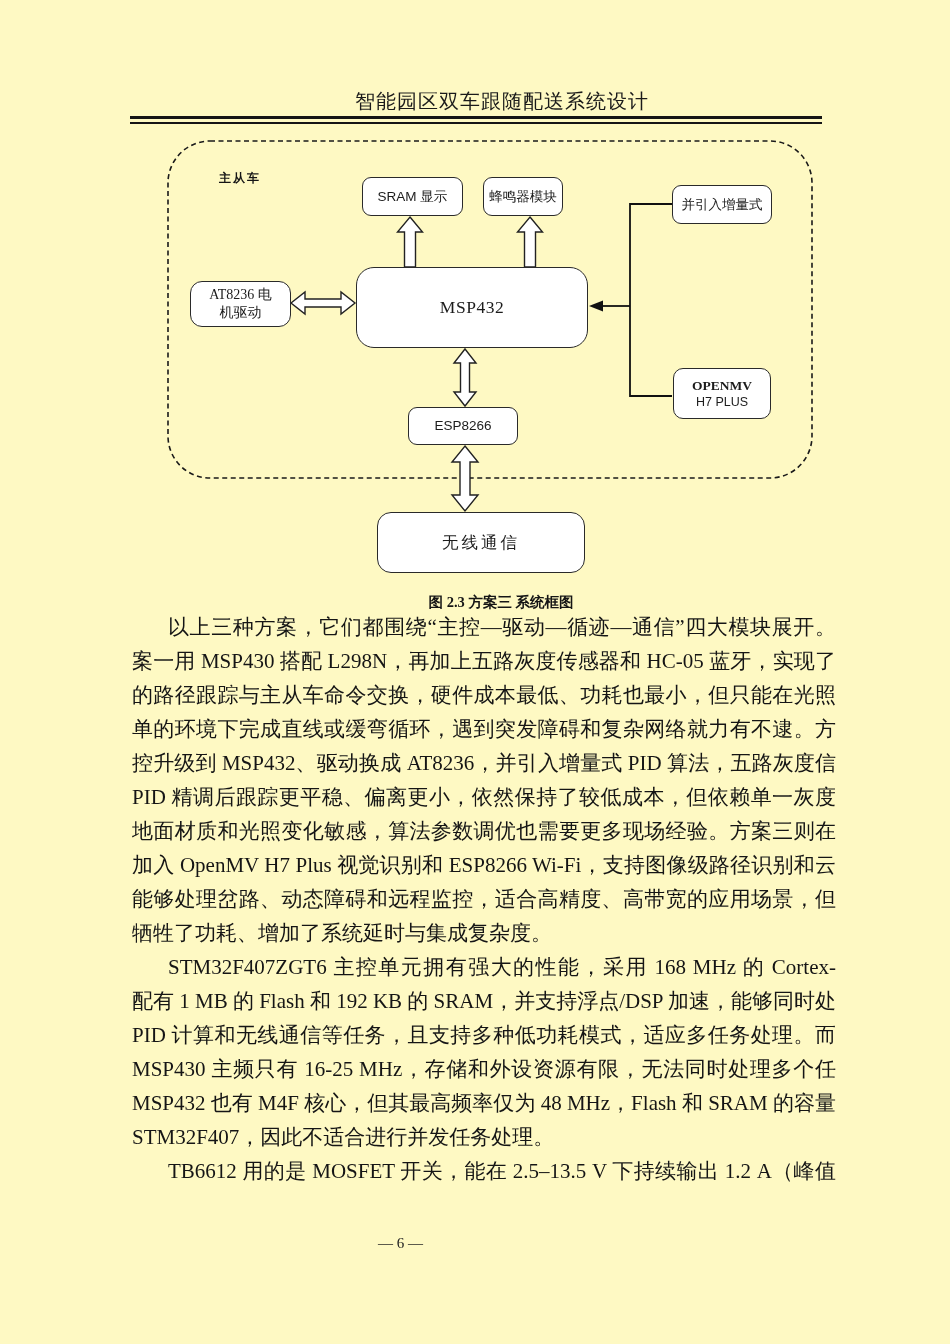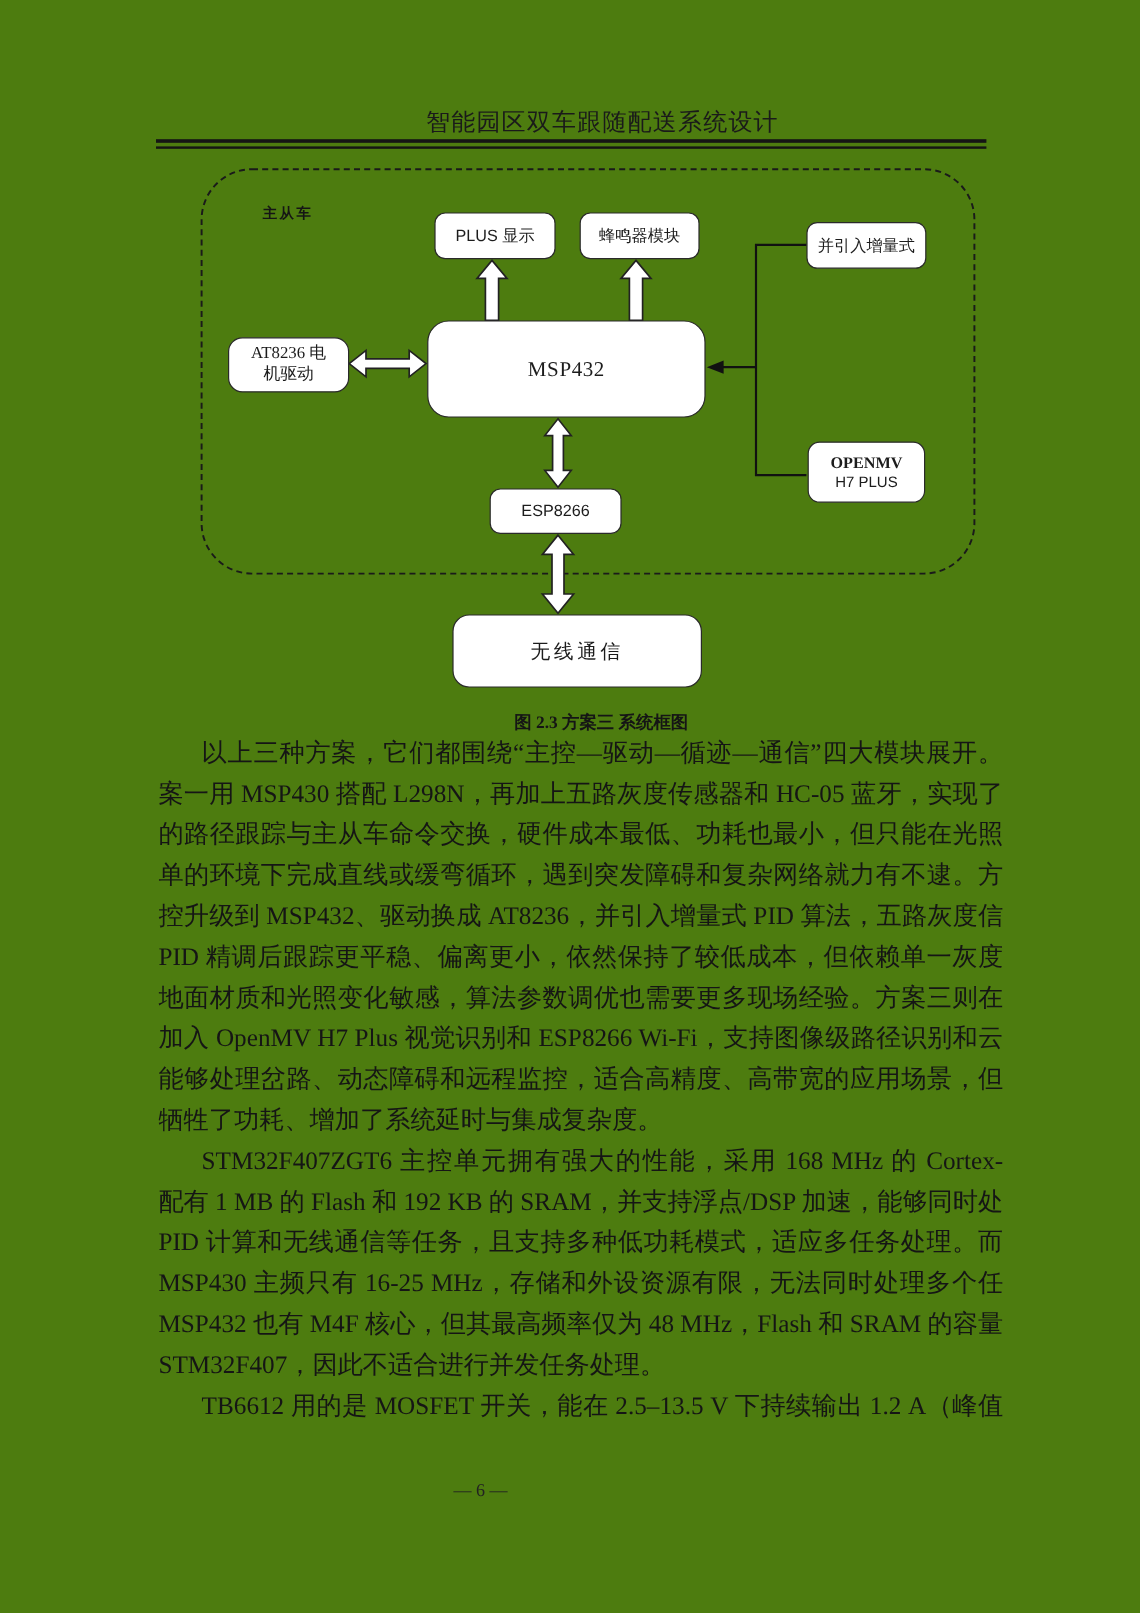--- a/index.html
+++ b/index.html
@@ -1,16 +1,16 @@
 <!DOCTYPE html>
 <html><head>
 <meta charset="utf-8">
 <style>
   html,body{margin:0;padding:0;background:#e8e8e8;}
-  .page{position:relative;width:950px;height:1344px;background:#4d7c0f;margin:0 auto;overflow:hidden;
+  .page{position:relative;width:950px;height:1344px;background:#fef9c3;margin:0 auto;overflow:hidden;
         font-family:"Liberation Serif","DejaVu Serif",serif;color:#111;}
   
   .doc-title{position:absolute;top:88px;left:0;right:0;text-align:center;transform:translateX(27px);
              font-size:20px;letter-spacing:1px;color:#1a1a1a;}
   .rule-thick{position:absolute;top:116px;left:130px;width:692px;height:3px;background:#151515;}
   .rule-thin{position:absolute;top:122px;left:130px;width:692px;height:2px;background:#151515;}
   
   .diagram{position:absolute;left:0;top:0;width:950px;height:600px;}
   .diagram svg{position:absolute;left:0;top:0;}
   .dbox{position:absolute;box-sizing:border-box;border:1.4px solid #2a2a2a;border-radius:9px;background:#fff;
@@ -53,24 +53,24 @@
       <path d="M410 217 L422.5 232 L415.5 232 L415.5 267 L404.5 267 L404.5 232 L397.5 232 Z" fill="#fff" stroke="#222" stroke-width="1.4"></path>
       <path d="M530 217 L542.5 232 L535.5 232 L535.5 267 L524.5 267 L524.5 232 L517.5 232 Z" fill="#fff" stroke="#222" stroke-width="1.4"></path>
       <path d="M291 303 L305 292 L305 299 L341 299 L341 292 L355 303 L341 314 L341 307 L305 307 L305 314 Z" fill="#fff" stroke="#222" stroke-width="1.4"></path>
       <path d="M465 349 L476 363 L469.5 363 L469.5 392 L476 392 L465 406 L454 392 L460.5 392 L460.5 363 L454 363 Z" fill="#fff" stroke="#222" stroke-width="1.4"></path>
       <path d="M465 446 L478 462 L470 462 L470 495 L478 495 L465 511 L452 495 L460 495 L460 462 L452 462 Z" fill="#fff" stroke="#222" stroke-width="1.4"></path>
     </svg>
 
     <div class="master-label">主从车</div>
 
     <div class="dbox sans-lbl" style="left:362px;top:177px;width:101px;height:39px;">
-      <span>PLUS 显示</span>
+      <span>SRAM 显示</span>
     </div>
 
-    <div class="dbox serif-lbl" style="left:483px;top:177px;width:100px;height:39px;">
+    <div class="dbox serif-lbl" style="left:483px;top:177px;width:80px;height:39px;">
       <span>蜂鸣器模块</span>
     </div>
 
     <div class="dbox serif-lbl" style="left:672px;top:185px;width:100px;height:39px;">
       <span>并引入增量式</span>
     </div>
 
     <div class="dbox serif-lbl" style="left:190px;top:281px;width:101px;height:46px;border-radius:12px;font-size:14px;">
       <span>AT8236 电</span>
       <span>机驱动</span>

